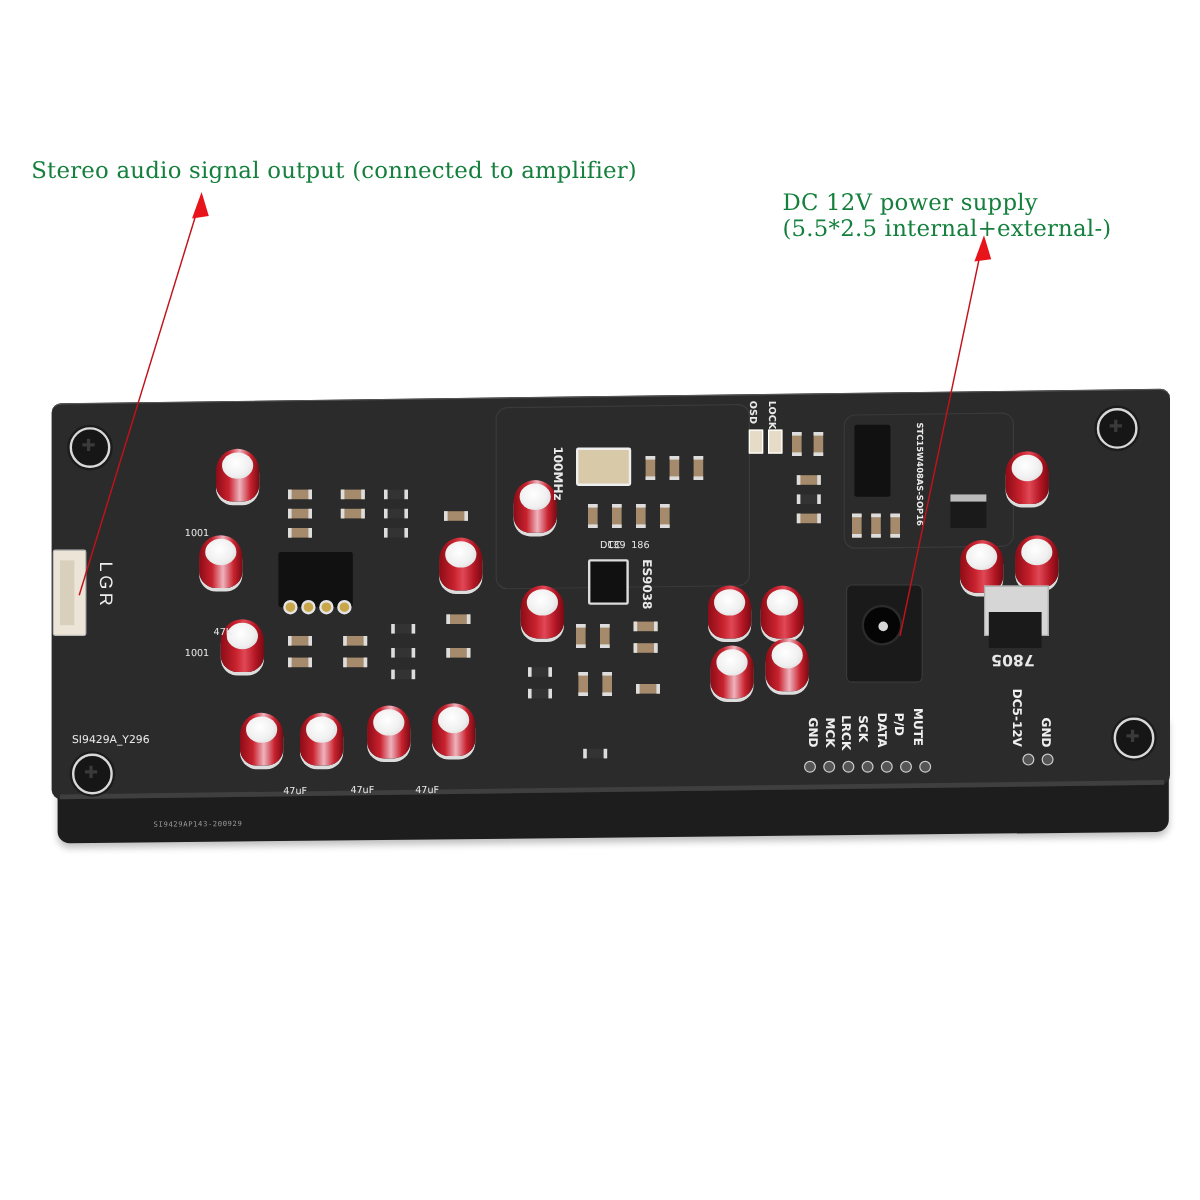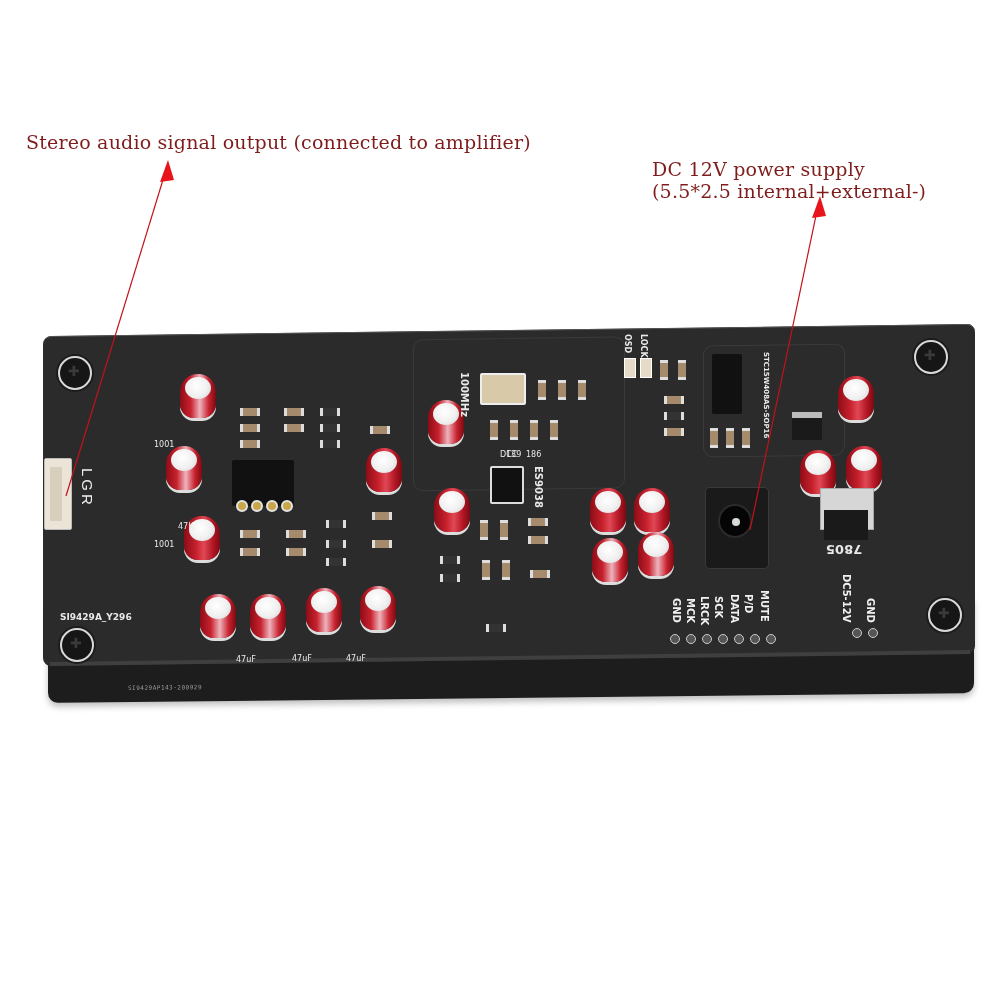--- a/index.html
+++ b/index.html
@@ -1,17 +1,17 @@
 <!DOCTYPE html>
 <html><head>
 <meta charset="utf-8">
 <style>
   html, body { margin:0; padding:0; background:#ffffff; }
   body { width:1000px; height:1000px; position:relative; overflow:hidden; font-family:"Liberation Sans", sans-serif; }
-  .annot { position:absolute; color:#7f1d1d; font-family:"DejaVu Serif", "Liberation Serif", serif; font-size:19px; letter-spacing:0.2px; white-space:pre; line-height:22px; }
+  .annot { position:absolute; color:#15803d; font-family:"DejaVu Serif", "Liberation Serif", serif; font-size:19px; letter-spacing:0.2px; white-space:pre; line-height:22px; }
   .annot-left { left:26px; top:131px; }
   .annot-right { left:652px; top:158px; }
   svg.lines { position:absolute; left:0; top:0; width:1000px; height:1000px; pointer-events:none; }
 
   
   .board-bottom { position:absolute; left:48px; top:600px; width:926px; height:98px; background:#1d1d1e; border-radius:6px 6px 10px 10px; transform:skewY(-0.6deg); box-shadow:0 4px 6px rgba(0,0,0,0.25); }
   .board-bottom .serial { position:absolute; left:80px; top:80px; color:#9a9a9a; font-size:6px; font-family:"DejaVu Sans Mono", monospace; letter-spacing:0.5px; }
   .board { position:absolute; left:43px; top:330px; width:932px; height:330px; background:#2b2b2c; border-radius:8px; transform:skewY(-0.75deg); box-shadow:0 1px 0 #555 inset; }
   .edge { position:absolute; left:50px; top:656px; width:920px; height:4px; background:#3f3f40; transform:skewY(-0.75deg); }
   .trace { position:absolute; border:1px solid #3a3a3b; border-radius:10px; }
@@ -62,21 +62,21 @@
 </div>
 <div class="edge"></div>
 
 <div class="screw" style="left:58px;top:356px;"></div>
 <div class="screw" style="left:914px;top:340px;"></div>
 <div class="screw" style="left:60px;top:628px;"></div>
 <div class="screw" style="left:928px;top:598px;"></div>
 
 <div class="connector"></div>
 <div class="lgr">LGR</div>
-<div class="silk" style="left:60px;top:612px;font-size:9px;font-weight:bold;">SI9429A_Y296</div>
+<div class="silk" style="left:60px;top:612px;font-size:9px;font-weight:normal;">SI9429A_Y296</div>
 
 <div class="cap pink" style="left:180px;top:374px;"></div>
 <div class="cap pink" style="left:166px;top:446px;"></div>
 <div class="cap" style="left:184px;top:516px;"></div>
 <div class="cap" style="left:366px;top:448px;"></div>
 <div class="cap pink" style="left:200px;top:594px;"></div>
 <div class="cap pink" style="left:250px;top:594px;"></div>
 <div class="cap pink" style="left:306px;top:588px;"></div>
 <div class="cap pink" style="left:360px;top:586px;"></div>
 <div class="silk" style="left:236px;top:655px;">47uF</div>

